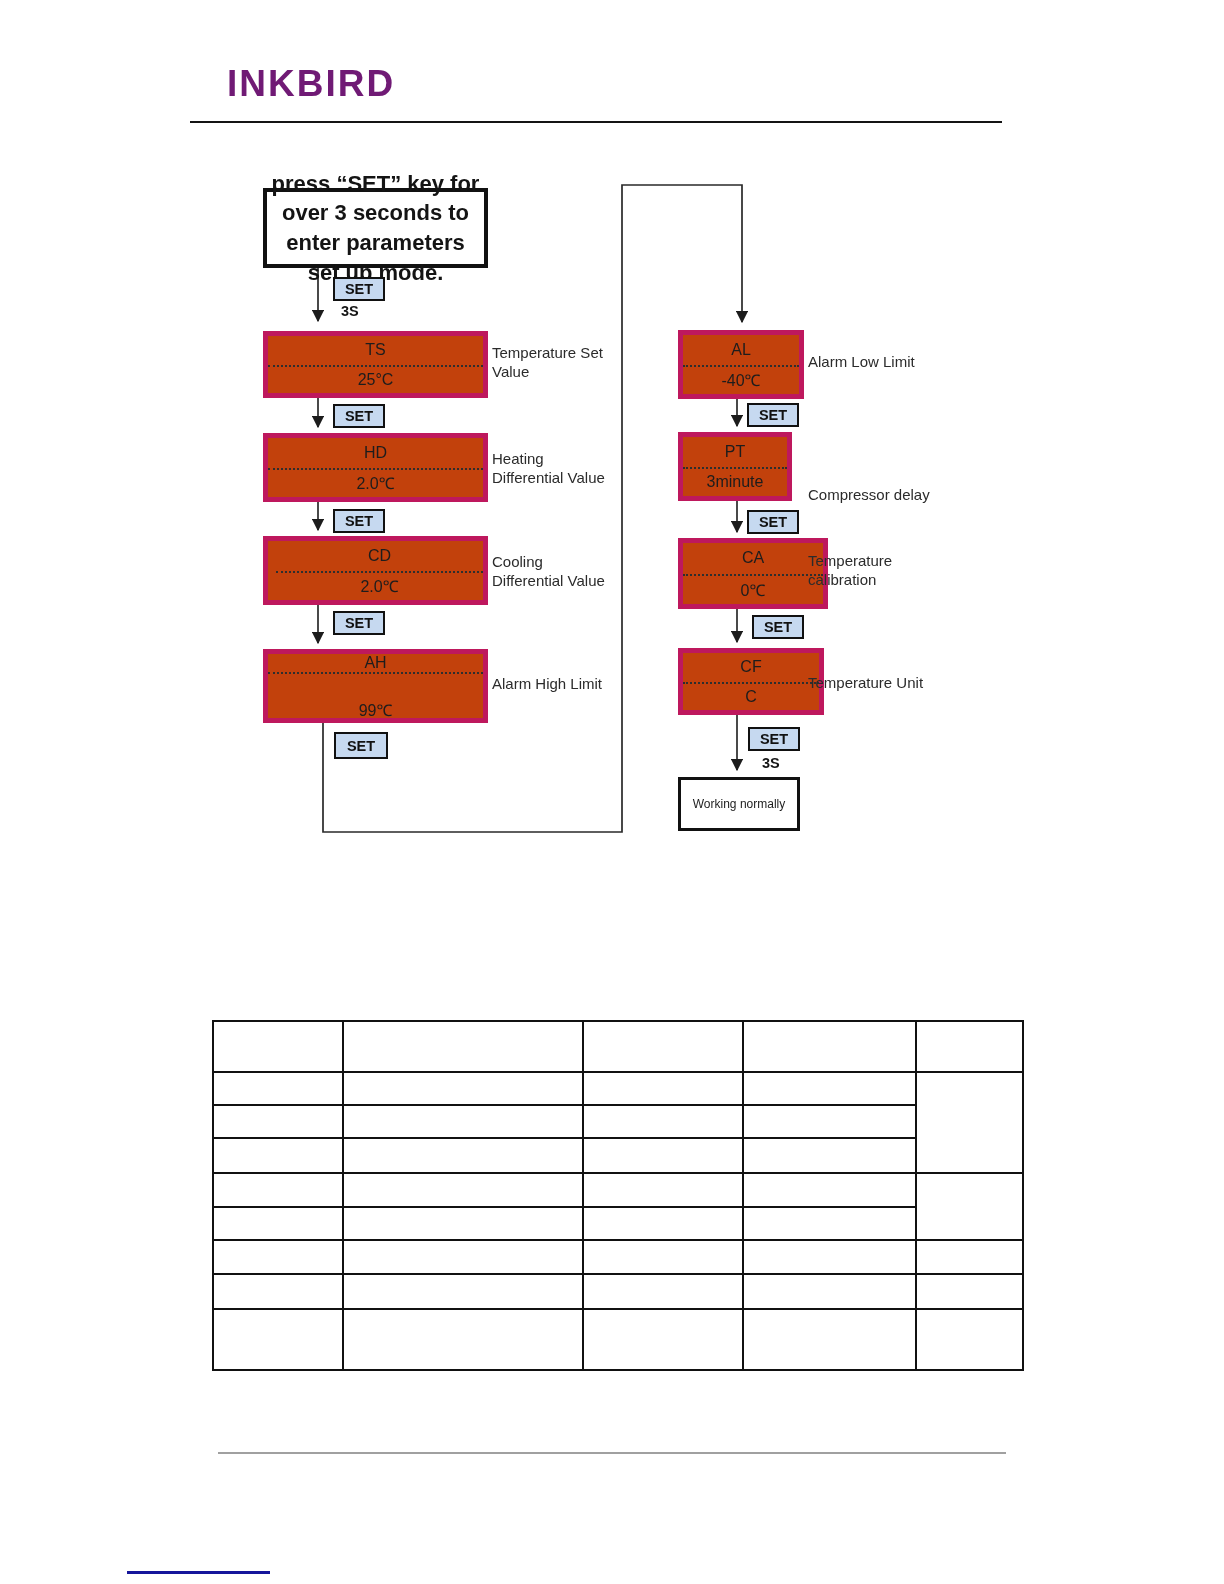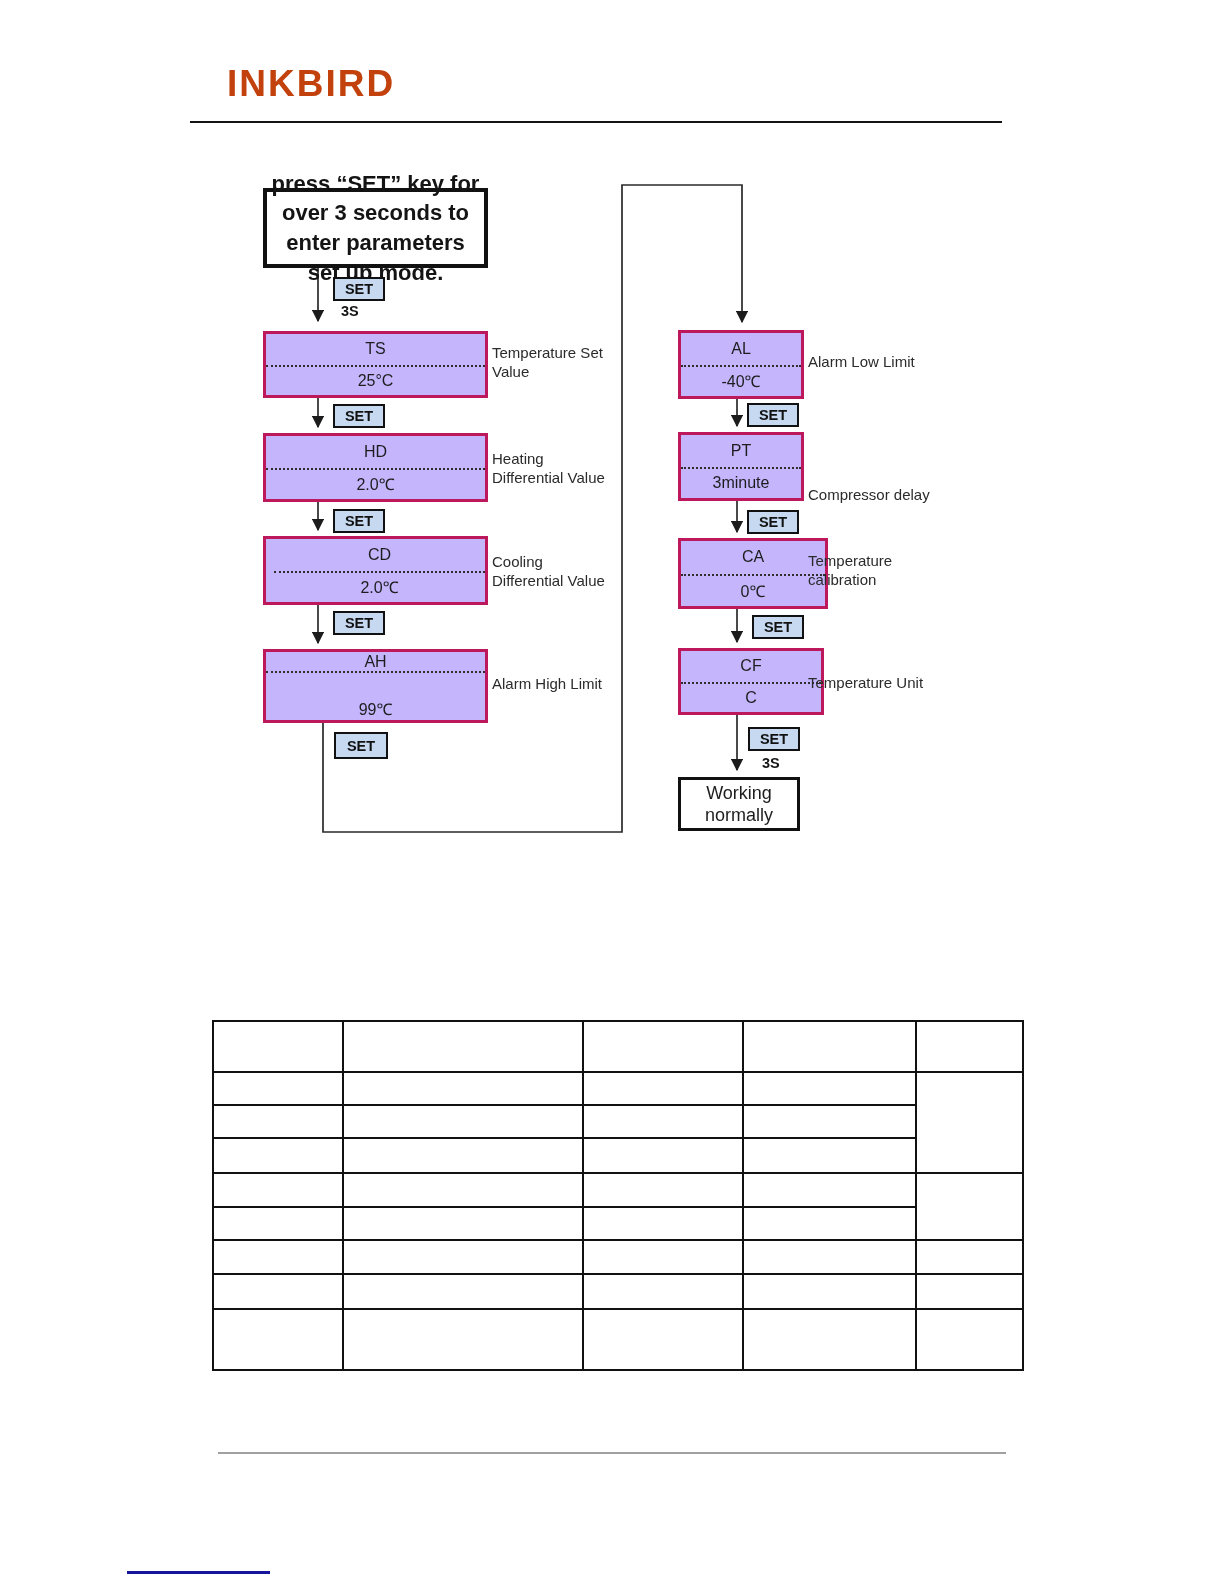--- a/index.html
+++ b/index.html
@@ -3,42 +3,42 @@
 <meta charset="utf-8">
 <style>
   html,body{margin:0;padding:0;}
   body{
     width:1224px;height:1584px;position:relative;background:#ffffff;
     font-family:"Liberation Sans", sans-serif;color:#1d1d1d;
     overflow:hidden;
   }
   .abs{position:absolute;box-sizing:border-box;}
   .logo{
-    font-size:37px;font-weight:700;color:#c2410c;letter-spacing:2px;
+    font-size:37px;font-weight:700;color:#701a75;letter-spacing:2px;
     font-family:"Liberation Sans", sans-serif;
   }
   .rule{background:#141414;}
   .startbox{
     border:4px solid #111;background:#fff;display:flex;align-items:center;justify-content:center;
     text-align:center;font-size:22px;font-weight:600;line-height:1.35;color:#141414;padding:2px 4px;
   }
   .pbox{
-    border:3px solid #be185d;background:#c4b5fd;display:flex;flex-direction:column;
+    border:5px solid #be185d;background:#c2410c;display:flex;flex-direction:column;
   }
   .pbox .code{
     flex:1.08;display:flex;align-items:center;justify-content:center;
     border-bottom:2px dotted #2e2e2e;font-size:16px;font-weight:500;color:#1d1d1d;
   }
   .pbox .val{
     flex:1;display:flex;align-items:center;justify-content:center;
     font-size:16px;font-weight:500;color:#1d1d1d;
   }
   .endbox{
     border:3px solid #111;background:#fff;display:flex;align-items:center;justify-content:center;
-    text-align:center;font-size:18px;font-weight:500;line-height:1.25;color:#1d1d1d;
+    text-align:center;font-size:12px;font-weight:500;line-height:1.25;color:#1d1d1d;
   }
   .setbtn{
     background:#c6d9f0;border:2.5px solid #111;display:flex;align-items:center;justify-content:center;
     font-size:14.5px;font-weight:700;color:#111;
   }
   .hold{font-size:14.5px;font-weight:700;color:#141414;}
   .slabel{font-size:15px;font-weight:500;color:#2b2b2b;line-height:1.28;white-space:nowrap;}
   .slabel span{display:block;}
   table.spec{
     border-collapse:collapse;table-layout:fixed;
@@ -102,21 +102,21 @@
 </div>
 <div class="abs pbox" style="left:263px;top:649px;width:225px;height:74px;gap:25px;">
   <div class="code">AH</div>
   <div class="val">99℃</div>
 </div>
 
 <div class="abs pbox" style="left:678px;top:330px;width:126px;height:69px;">
   <div class="code">AL</div>
   <div class="val">-40℃</div>
 </div>
-<div class="abs pbox" style="left:678px;top:432px;width:126px;height:69px;">
+<div class="abs pbox" style="left:678px;top:432px;width:114px;height:69px;">
   <div class="code">PT</div>
   <div class="val">3minute</div>
 </div>
 <div class="abs pbox" style="left:678px;top:538px;width:150px;height:71px;">
   <div class="code">CA</div>
   <div class="val">0℃</div>
 </div>
 <div class="abs pbox" style="left:678px;top:648px;width:146px;height:67px;">
   <div class="code">CF</div>
   <div class="val">C</div>

